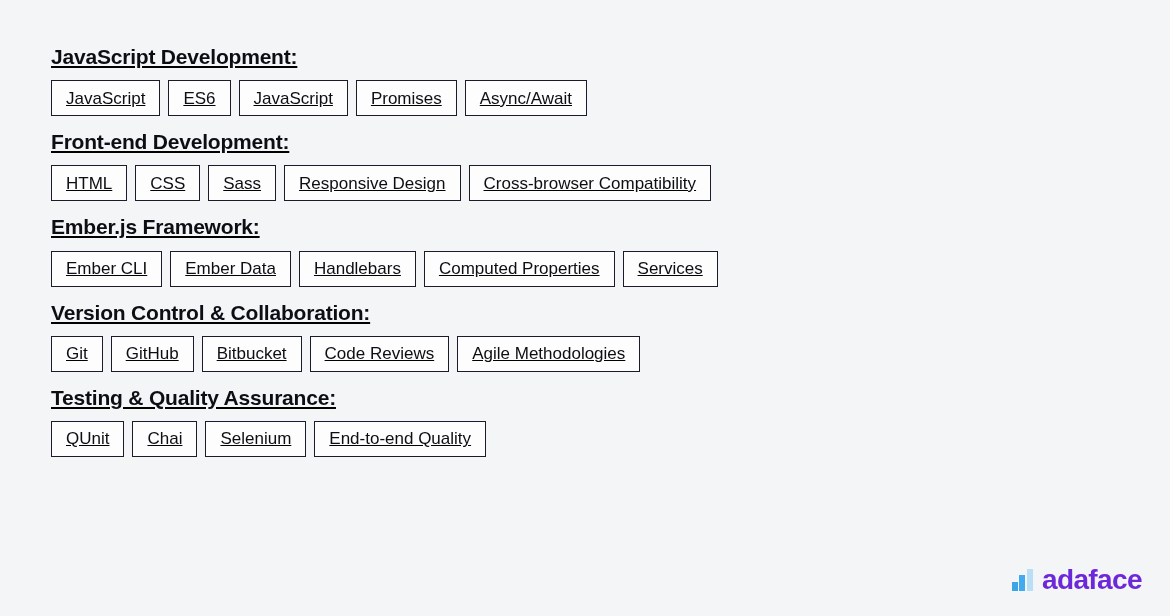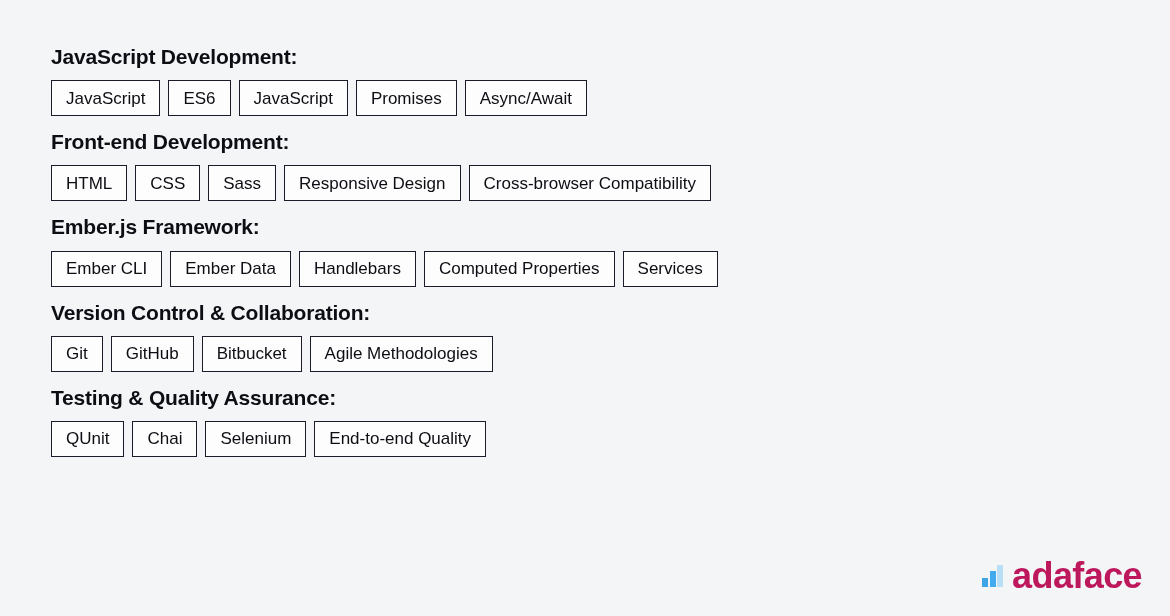--- a/index.html
+++ b/index.html
@@ -14,20 +14,21 @@
     position: relative;
     overflow: hidden;
     -webkit-font-smoothing: antialiased;
   }
 
   #skills-board {
     position: absolute;
     left: 51px;
     top: 44px;
     right: 8px;
+    text-decoration: underline;
   }
 
   .skill-section {
     margin-bottom: 13px;
   }
   .skill-section:last-child {
     margin-bottom: 0;
   }
 
   .section-heading {
@@ -80,23 +81,23 @@
   }
   .logo-bar {
     width: 6px;
     display: block;
   }
   .logo-bar.b1 { height: 9px;  background: #3fa4e6; }
   .logo-bar.b2 { height: 16px; background: #42abef; }
   .logo-bar.b3 { height: 22px; background: #b8dff6; }
 
   .logo-word {
-    font-size: 36px;
+    font-size: 28px;
     font-weight: bold;
-    color: #be185d;
+    color: #6d28d9;
     letter-spacing: -0.6px;
     line-height: 1;
   }
 </style>
 </head>
 <body>
 
 <div id="skills-board">
     <div class="skill-section">
       <div class="section-heading">JavaScript Development:</div>
@@ -127,20 +128,21 @@
         <div class="chip">Computed Properties</div>
         <div class="chip">Services</div>
       </div>
     </div>
     <div class="skill-section">
       <div class="section-heading">Version Control &amp; Collaboration:</div>
       <div class="chip-row">
         <div class="chip">Git</div>
         <div class="chip">GitHub</div>
         <div class="chip">Bitbucket</div>
+        <div class="chip">Code Reviews</div>
         <div class="chip">Agile Methodologies</div>
       </div>
     </div>
     <div class="skill-section">
       <div class="section-heading">Testing &amp; Quality Assurance:</div>
       <div class="chip-row">
         <div class="chip">QUnit</div>
         <div class="chip">Chai</div>
         <div class="chip">Selenium</div>
         <div class="chip">End-to-end Quality</div>

